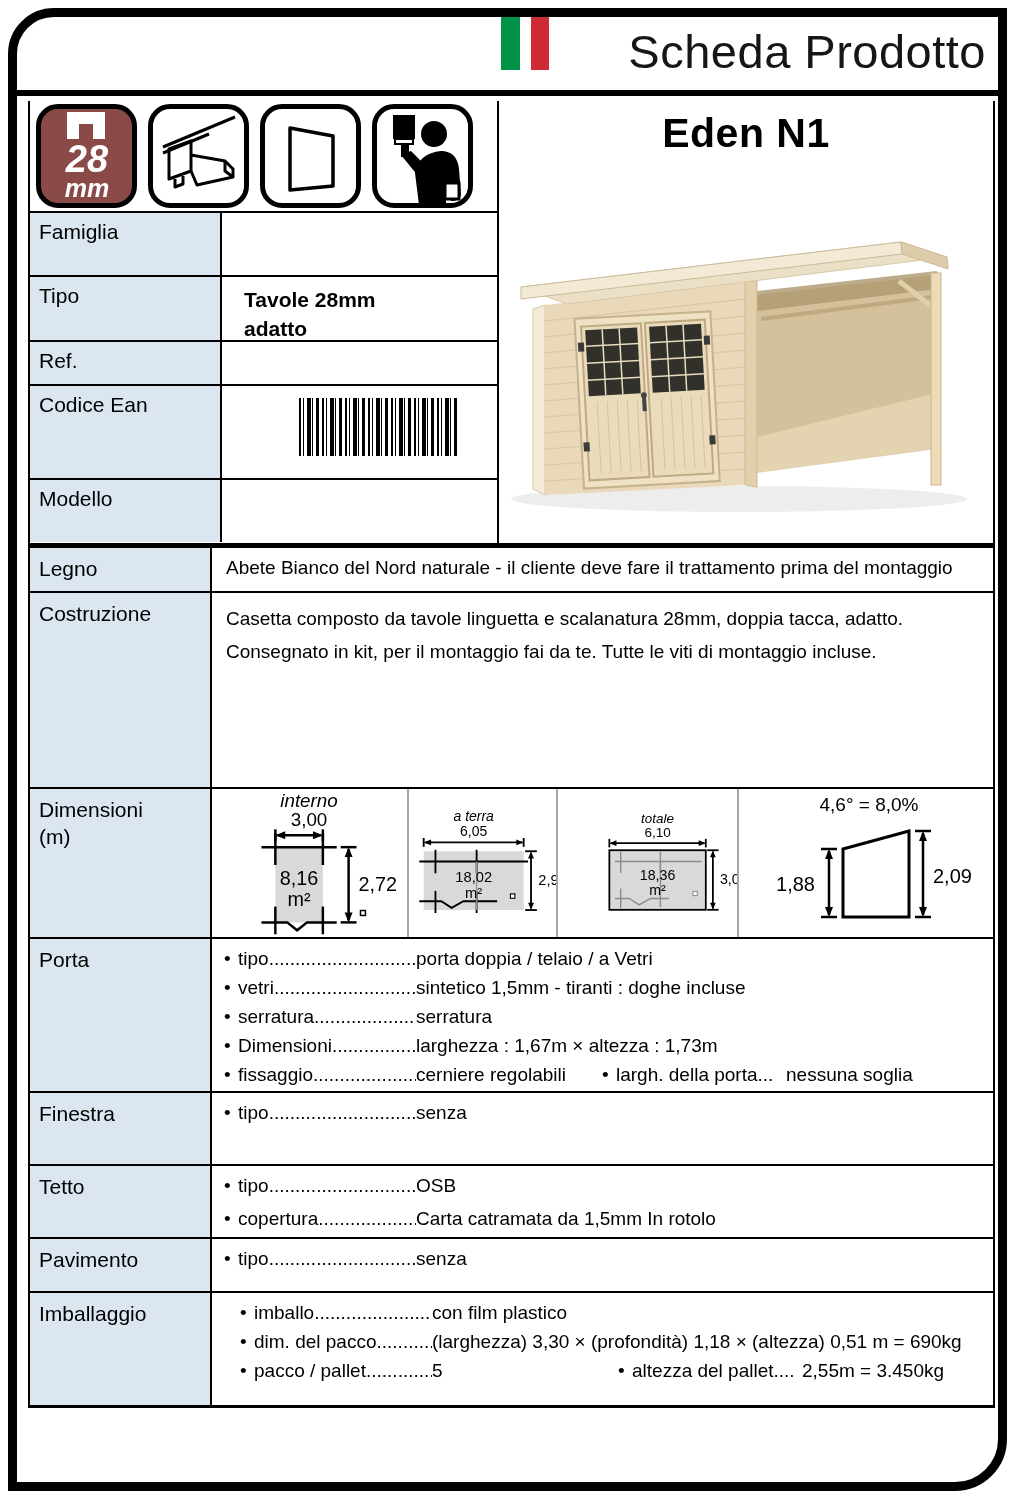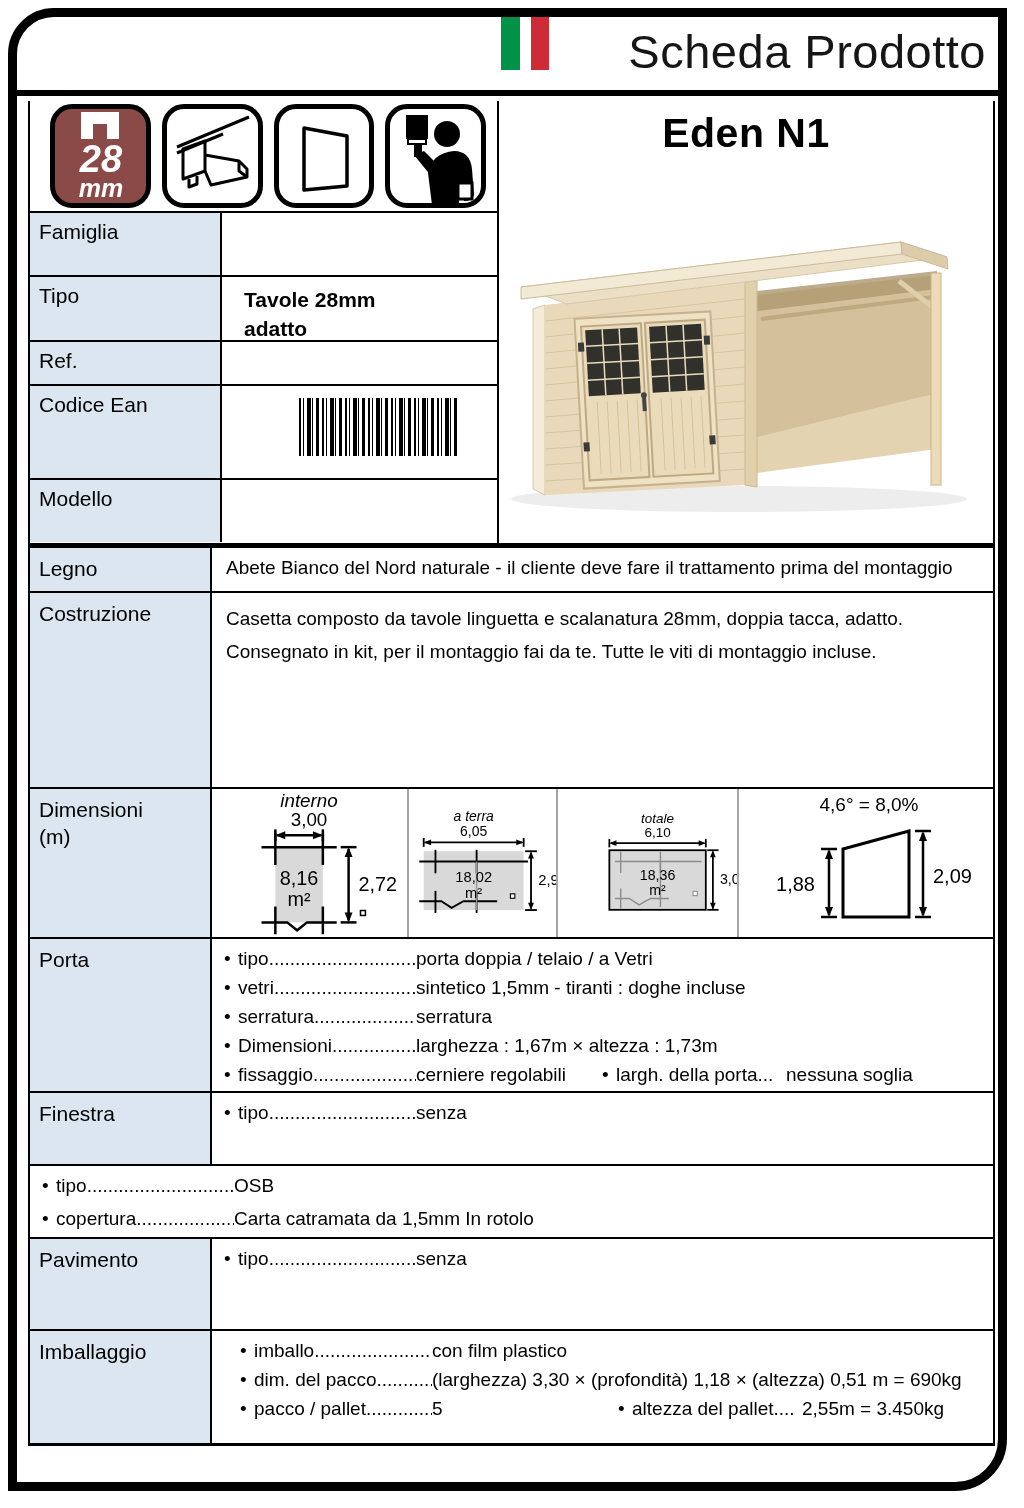--- a/index.html
+++ b/index.html
@@ -12,21 +12,21 @@
   
   .flag{position:absolute;left:501px;top:17px;width:48px;height:53px;}
   .flag .g{position:absolute;left:0;top:0;width:19px;height:53px;}
   .flag .r{position:absolute;right:0;top:0;width:18px;height:53px;}
   .header-title{position:absolute;top:24px;right:38px;font-size:47px;font-weight:300;color:#161616;letter-spacing:.5px;}
   .header-rule{position:absolute;left:16px;top:90px;width:991px;height:6px;background:#000;}
   
   .toptable{position:absolute;left:28px;top:101px;width:967px;height:447px;box-sizing:border-box;
             border-bottom:5px solid #000;border-left:2px solid #000;border-right:2px solid #000;display:flex;}
   .tt-left{width:469px;box-sizing:border-box;border-right:2px solid #000;}
-  .icons-row{height:112px;box-sizing:border-box;border-bottom:2px solid #000;display:flex;align-items:center;padding-left:20px;}
+  .icons-row{height:112px;box-sizing:border-box;border-bottom:2px solid #000;display:flex;align-items:center;padding-left:6px;}
   .icon-box{width:101px;height:104px;box-sizing:border-box;border:5px solid #000;border-radius:22px;
             margin-right:11px;background:#fff;overflow:hidden;position:relative;}
   .icon-box.maroon{background:#8a4b48;}
   .tt-row{display:flex;box-sizing:border-box;border-bottom:2px solid #000;}
   .tt-row.last{border-bottom:none;}
   .tt-label{width:192px;box-sizing:border-box;background:#dce6f1;border-right:2px solid #000;
             font-size:21px;padding:7px 0 0 9px;}
   .tt-value{flex:1;font-size:21px;font-weight:700;padding:8px 0 0 22px;line-height:29px;}
   .barcode{margin:4px 0 0 55px;width:160px;height:58px;
      background:repeating-linear-gradient(90deg,#000 0 2px,#fff 2px 4px,#000 4px 5px,#fff 5px 8px,
@@ -38,21 +38,21 @@
   .sections{position:absolute;left:28px;top:548px;width:967px;box-sizing:border-box;
             border-left:2px solid #000;border-right:2px solid #000;border-bottom:3px solid #000;}
   .sec{display:flex;box-sizing:border-box;border-bottom:2.5px solid #000;}
   .sec.last{border-bottom:none;}
   .sec-label{width:182px;box-sizing:border-box;background:#dce6f1;border-right:2px solid #000;
              font-size:21px;padding:7px 0 16px 9px;line-height:27px;}
   .sec-body{flex:1;position:relative;font-size:19px;}
   .sec-body.textpad{padding:9px 0 0 14px;}
   .sec-body.spec{padding-top:9px;}
   .h-legno{height:45px;} .h-costr{height:196px;} .h-dim{height:150px;} .h-porta{height:154px;}
-  .h-fin{height:73px;} .h-tetto{height:73px;} .h-pav{height:92px;} .h-imb{height:112px;gap:16px;}
+  .h-fin{height:73px;} .h-tetto{height:73px;} .h-pav{height:54px;} .h-imb{height:112px;gap:16px;}
   .costr-text{line-height:33px;}
   
   .srow{position:relative;height:29px;padding-left:12px;white-space:nowrap;font-size:19px;}
   .srow.tall{height:33px;}
   .b{display:inline-block;width:14px;}
   .k{display:inline-block;width:178px;overflow:hidden;white-space:nowrap;vertical-align:bottom;}
   .pair2{position:absolute;left:390px;top:0;}
   .k2{display:inline-block;width:170px;overflow:hidden;white-space:nowrap;vertical-align:bottom;}
   
   .dim-flex{display:flex;height:100%;}
@@ -377,20 +377,21 @@
     </div>
 
     <div class="sec h-fin">
       <div class="sec-label">Finestra</div>
       <div class="sec-body spec">
         <div class="srow"><span class="b">•</span><span class="k">tipo......................................</span><span>senza</span></div>
       </div>
     </div>
 
     <div class="sec h-tetto">
+      <div class="sec-label">Tetto</div>
       <div class="sec-body spec">
         <div class="srow tall"><span class="b">•</span><span class="k">tipo......................................</span><span>OSB</span></div>
         <div class="srow tall"><span class="b">•</span><span class="k">copertura.............................</span><span>Carta catramata da 1,5mm In rotolo</span></div>
       </div>
     </div>
 
     <div class="sec h-pav">
       <div class="sec-label">Pavimento</div>
       <div class="sec-body spec">
         <div class="srow"><span class="b">•</span><span class="k">tipo......................................</span><span>senza</span></div>

